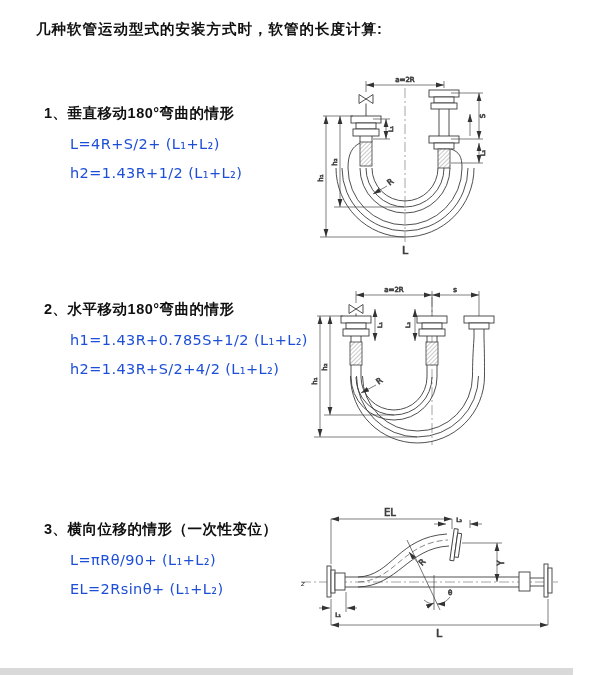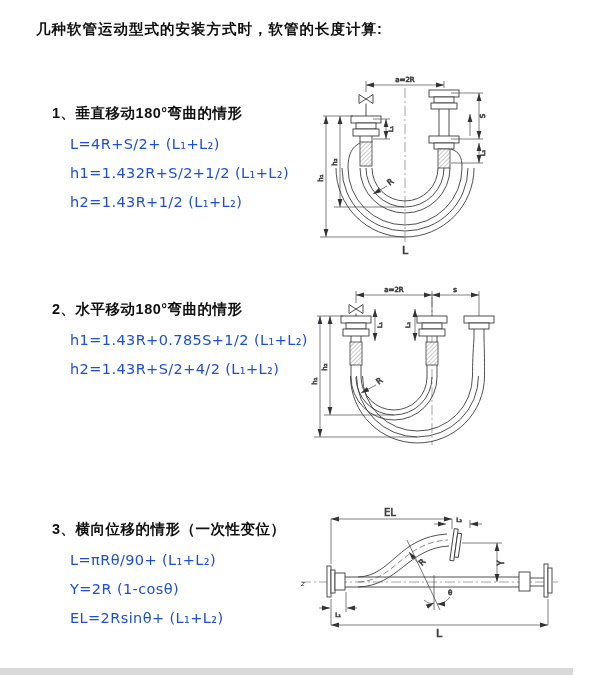--- a/index.html
+++ b/index.html
@@ -7,21 +7,21 @@
     position:relative; width:573px; height:675px; background:#ffffff;
     overflow:hidden; font-family:"Liberation Sans","DejaVu Sans",sans-serif;
   }
   .page-title {
     position:absolute; left:36px; top:20px;
     font-size:14.5px; font-weight:bold; color:#101010; letter-spacing:1px;
   }
   .section { position:absolute; left:44px; }
   .sec-heading {
     font-size:14.5px; font-weight:bold; color:#101010; letter-spacing:0.5px;
-    margin:0 0 13px 8px;
+    margin:0 0 13px 0;
   }
   .formula {
     font-family:"DejaVu Sans","Liberation Sans",sans-serif;
     font-size:14.5px; color:#1d4ed8; letter-spacing:0.4px;
     margin:0 0 0 26px; padding:0 0 13px 0;
   }
   .diagram { position:absolute; }
   svg text { fill:#222; font-family:"DejaVu Sans",sans-serif; }
   .obj   { stroke:#3c3c3c; stroke-width:0.9; fill:none; }
   .objf  { stroke:#3c3c3c; stroke-width:0.9; fill:#ffffff; }
@@ -35,21 +35,20 @@
 </head>
 <body>
 
 <div id="page">
 
   <div class="page-title">几种软管运动型式的安装方式时，软管的长度计算:</div>
 
   <div class="section" style="top:104px;">
     <div class="sec-heading">1、垂直移动180°弯曲的情形</div>
     <div class="formula">L=4R+S/2+ (L₁+L₂)</div>
-    <div class="formula">h1=1.432R+S/2+1/2 (L₁+L₂)</div>
     <div class="formula">h2=1.43R+1/2 (L₁+L₂)</div>
   </div>
 
   <svg class="diagram" style="left:303px; top:70px;" width="290" height="195" viewBox="0 0 290 195">
     <defs>
       <marker id="d1e" markerWidth="9" markerHeight="8" refX="8" refY="3" orient="auto" markerUnits="userSpaceOnUse">
         <path d="M0,0.6 L8,3 L0,5.4 Z" fill="#333"></path>
       </marker>
       <marker id="d1s" markerWidth="9" markerHeight="8" refX="0" refY="3" orient="auto" markerUnits="userSpaceOnUse">
         <path d="M8,0.6 L0,3 L8,5.4 Z" fill="#333"></path>
@@ -221,21 +220,20 @@
       <text transform="rotate(-90 14 98)" x="14" y="98" font-size="7" text-anchor="middle">h₁</text>
 
       <line x1="73" y1="102" x2="58" y2="110" marker-end="url(#d2e)"></line>
       <text transform="rotate(-38 78 100)" x="78" y="100" font-size="8" text-anchor="middle">R</text>
     </g>
   </svg>
 
   <div class="section" style="top:520px;">
     <div class="sec-heading">3、横向位移的情形（一次性变位）</div>
     <div class="formula">L=πRθ/90+ (L₁+L₂)</div>
-    <div class="formula">Y=2R (1-cosθ)</div>
     <div class="formula">EL=2Rsinθ+ (L₁+L₂)</div>
   </div>
 
   <svg class="diagram" style="left:298px; top:503px;" width="300" height="145" viewBox="0 0 300 145">
     <defs>
       <marker id="d3e" markerWidth="9" markerHeight="8" refX="8" refY="3" orient="auto" markerUnits="userSpaceOnUse">
         <path d="M0,0.6 L8,3 L0,5.4 Z" fill="#333"></path>
       </marker>
       <marker id="d3s" markerWidth="9" markerHeight="8" refX="0" refY="3" orient="auto" markerUnits="userSpaceOnUse">
         <path d="M8,0.6 L0,3 L8,5.4 Z" fill="#333"></path>

